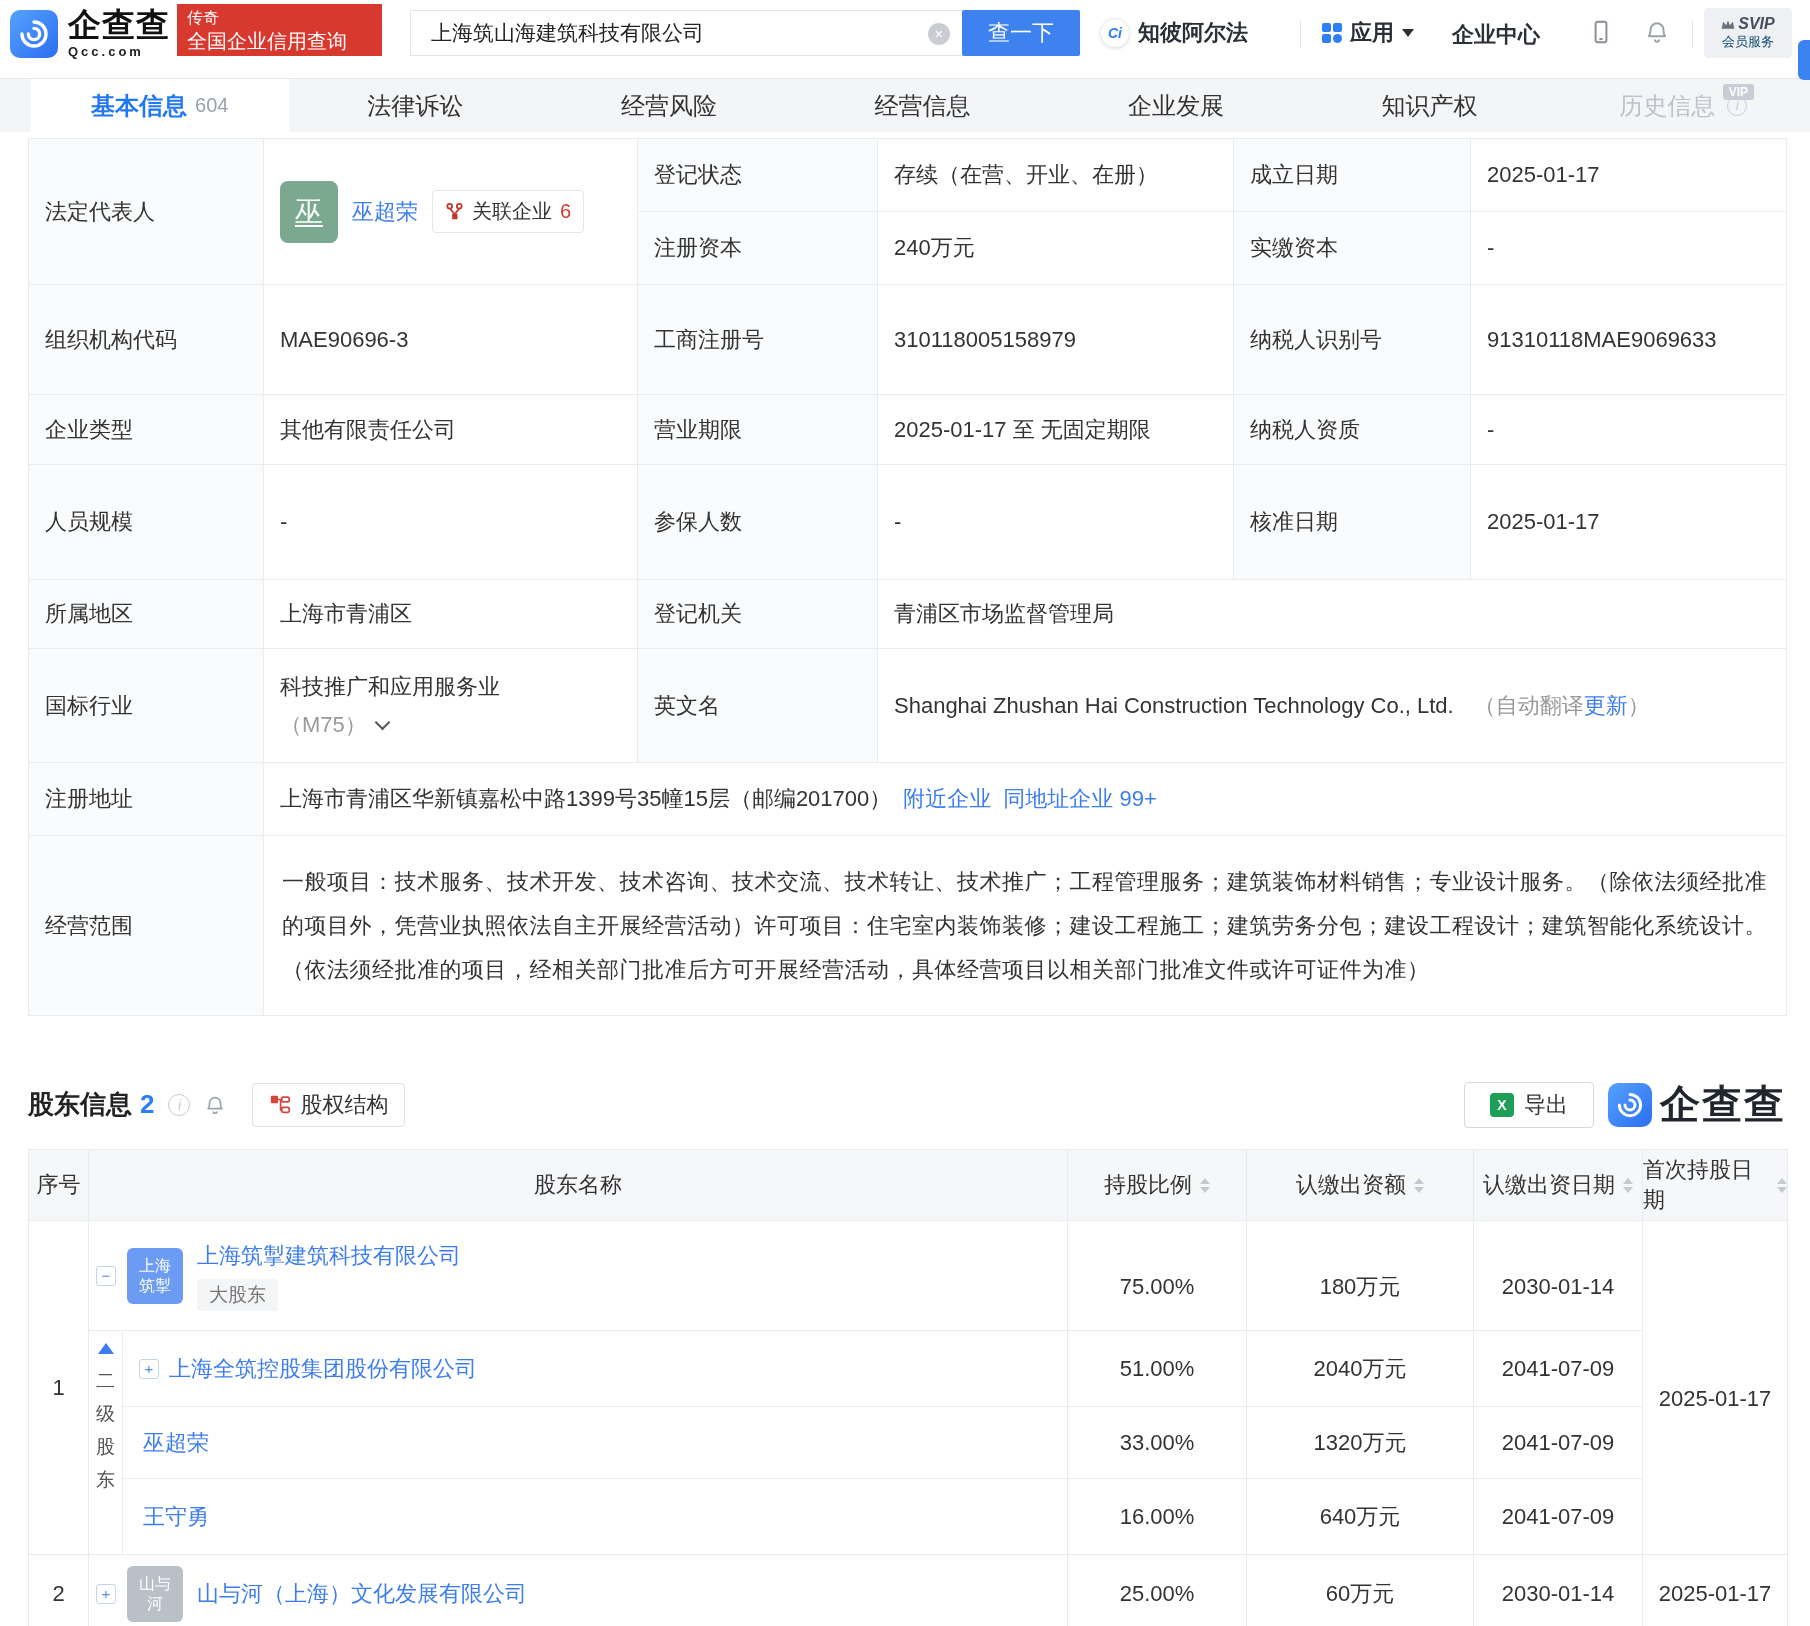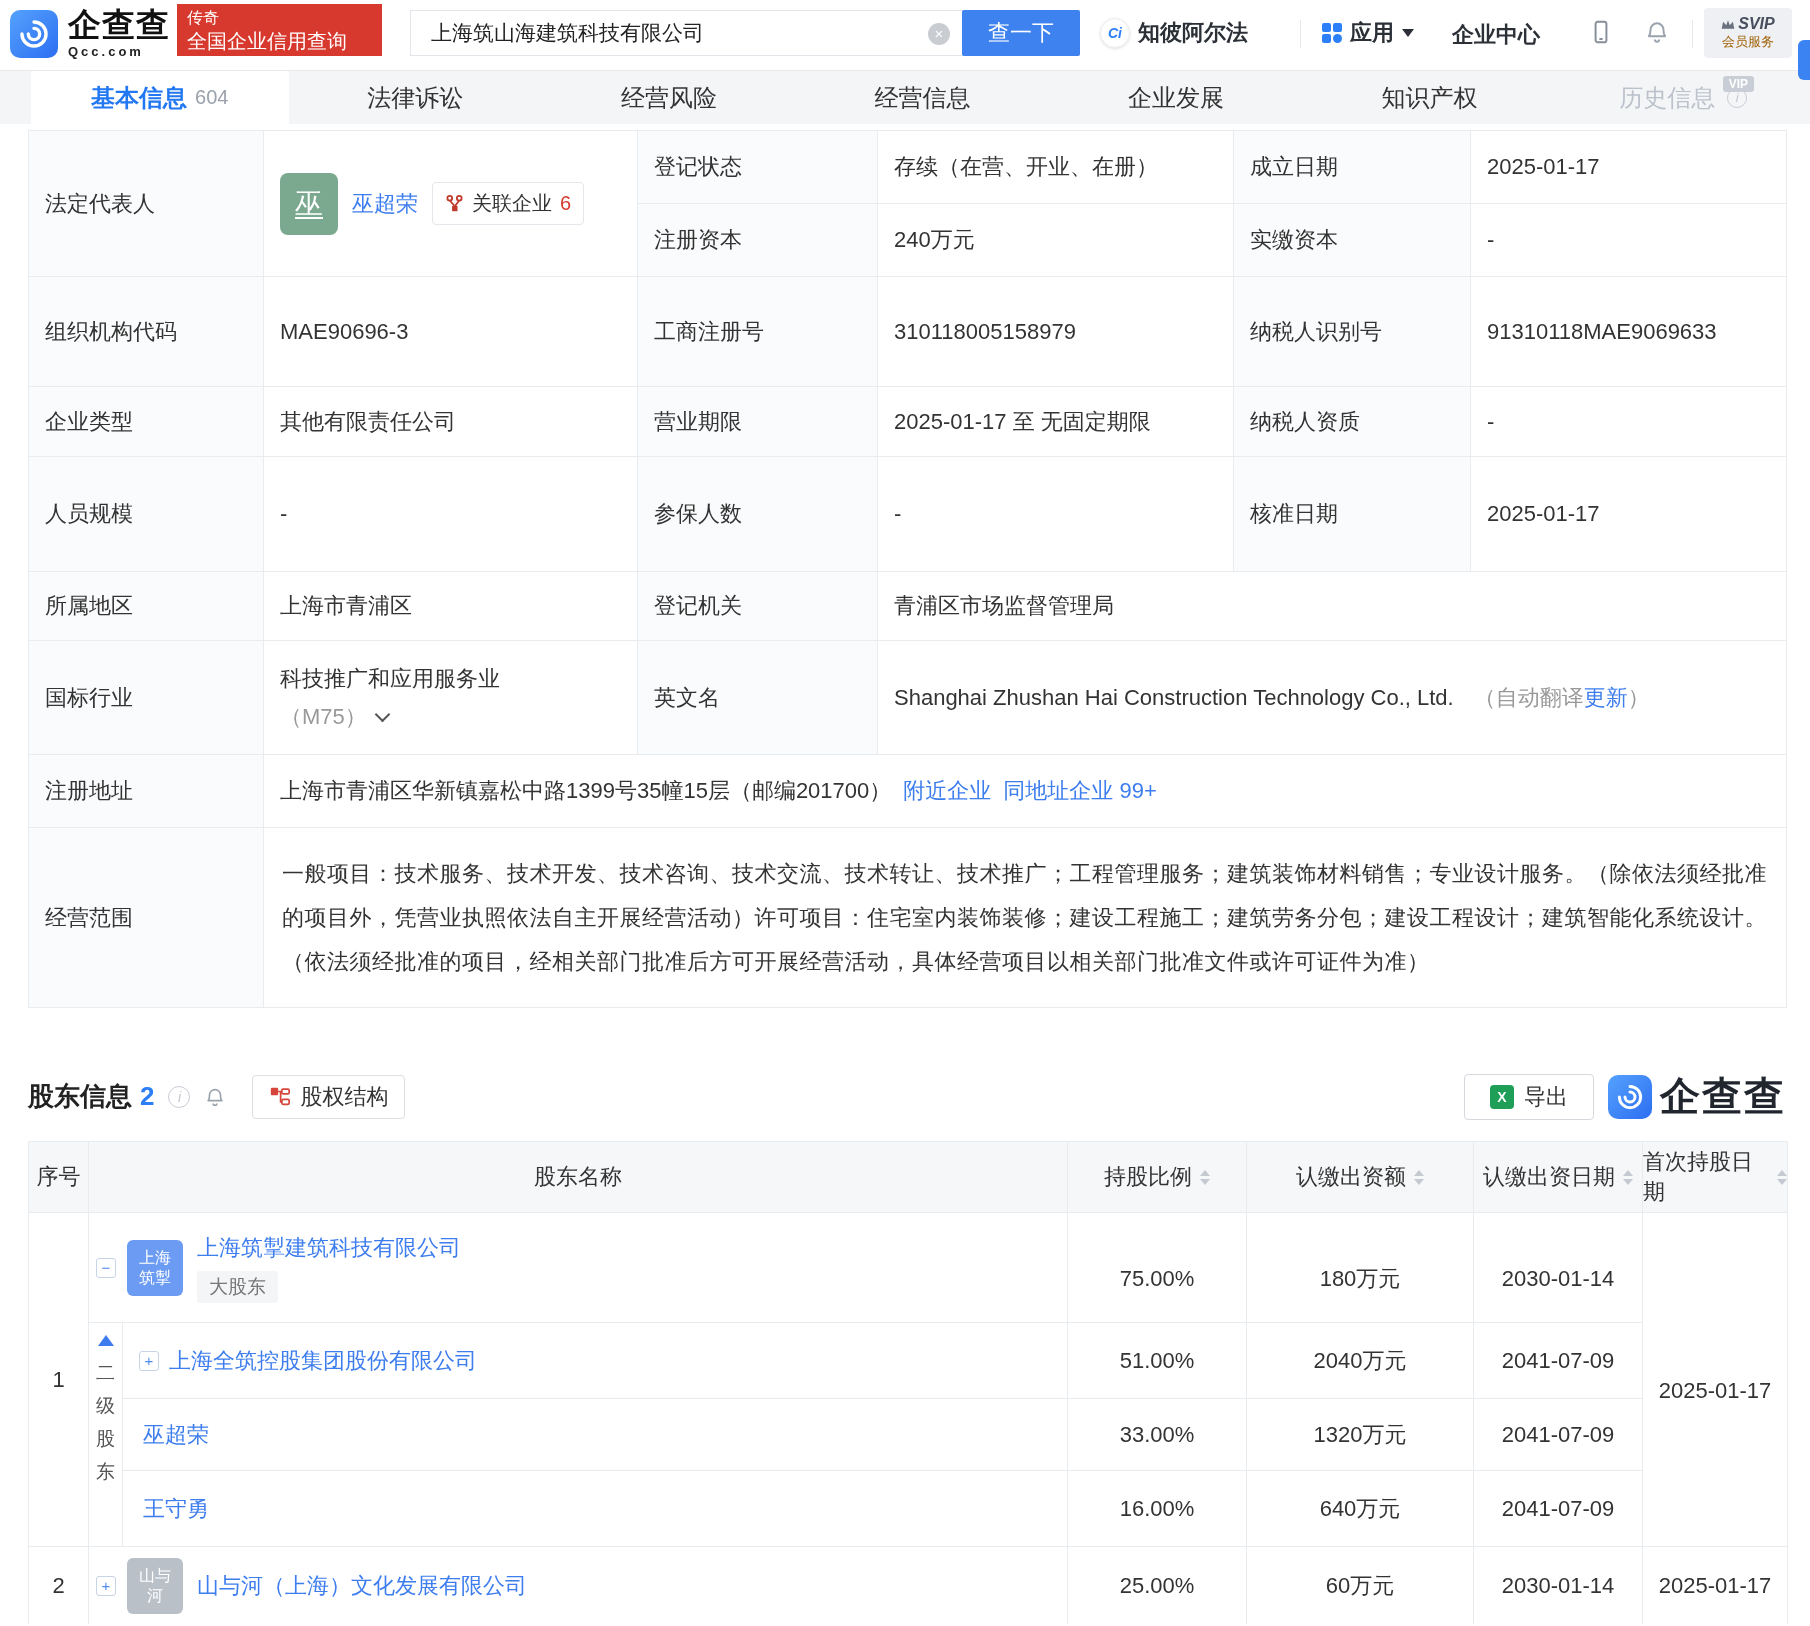--- a/index.html
+++ b/index.html
@@ -30,25 +30,25 @@
     color:#2d7ff7; font-weight:bold; font-style:italic; font-size:14px; display:flex; align-items:center; justify-content:center;}
   .grid-icon { width:20px; height:20px; display:grid; grid-template-columns:9px 9px; grid-template-rows:9px 9px; gap:2px;}
   .grid-icon span { background:#2d7ff7; border-radius:2px; }
   .grid-icon span:last-child { border-radius:50%; }
   .caret-down { width:0; height:0; border-left:6px solid transparent; border-right:6px solid transparent; border-top:8px solid #2b2f36; }
   .vdiv { position:absolute; width:1px; height:28px; background:#e7e7e7; top:20px; }
   .icon-btn { position:absolute; top:18px; cursor:pointer; }
   .svip { position:absolute; left:1704px; top:8px; width:88px; height:50px; background:#eef0f4; border-radius:4px;
     display:flex; flex-direction:column; align-items:center; justify-content:center; cursor:pointer;}
   .svip-l1 { font-size:16px; font-weight:bold; font-style:italic; color:#474e5d; display:flex; align-items:center; gap:3px;}
-  .svip-l2 { font-size:13px; color:#a16207; }
+  .svip-l2 { font-size:13px; color:#0c4a6e; }
   .edge-widget { position:absolute; right:0; top:40px; width:12px; height:40px; background:#3b82f2; border-radius:6px 0 0 6px;}
 
   
-  .tabstrip { margin-top:4px; height:54px; background:#f4f5f7; border-top:1px solid #e6e8eb; display:flex;padding-left:31px; }
+  .tabstrip { margin-top:12px; height:54px; background:#f4f5f7; border-top:1px solid #e6e8eb; display:flex;padding-left:31px; }
   .tab-active { width:262px; background:#fff; display:flex; align-items:center; justify-content:center; gap:8px; cursor:pointer;}
   .tab-active .lbl { font-size:24px; font-weight:bold; color:#2277f2; }
   .tab-active .cnt { font-size:20px; color:#9aa1ab; }
   .tab { width:258px; display:flex; align-items:center; justify-content:center; font-size:24px; color:#333; cursor:pointer; position:relative;}
   .tab-history { color:#bcc2cc; }
   .vip-chip { position:absolute; top:5px; right:56px; background:#c9cdd5; color:#fff; font-size:12px;
     font-weight:bold; padding:1px 6px; border-radius:3px; }
   .i-circle { display:inline-block; width:20px; height:20px; border-radius:50%; border:1px solid #c9cdd5;
     color:#c3c8d0; font-size:13px; line-height:18px; text-align:center; margin-left:12px; font-style:italic;}
 

